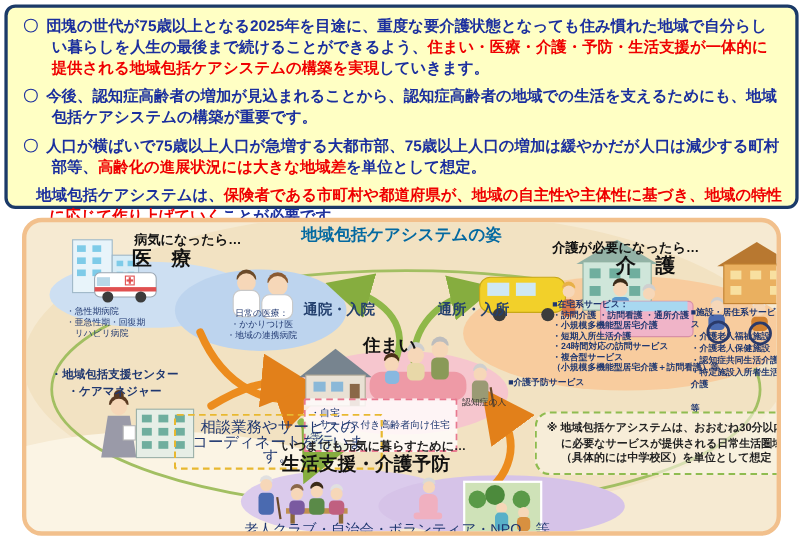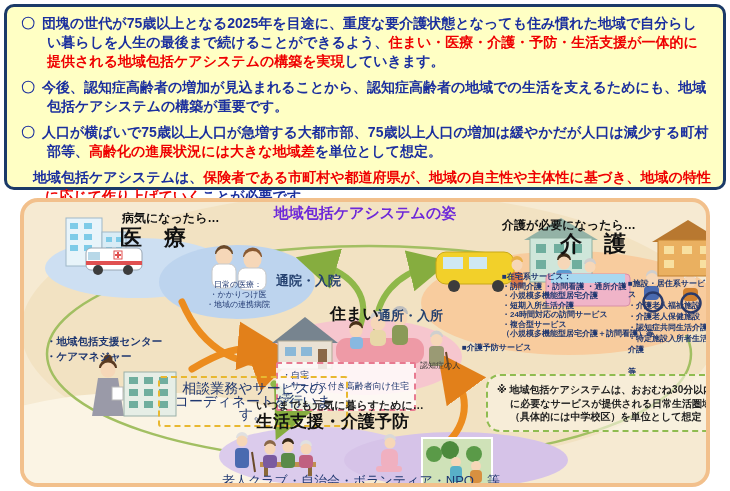--- a/index.html
+++ b/index.html
@@ -22,23 +22,23 @@
   .rd{color:#ef0000;}
   .bl{color:#1b2f9e;}
   
   .diagram{
     position:absolute;left:20px;top:198px;width:690px;height:289px;
     box-sizing:border-box;background:#f6ead2;
     border:4px solid #f2c08c;border-radius:18px;overflow:hidden;
   }
   .layer{position:absolute;left:0;top:0;width:682px;height:281px;}
   .dt{position:absolute;white-space:pre-line;color:#1f3770;}
-  .diag-title{left:0;top:2px;width:100%;text-align:center;font-size:15px;font-weight:bold;color:#6d28d9;}
+  .diag-title{left:0;top:2px;width:100%;text-align:center;font-size:15px;font-weight:bold;color:#0369a1;}
   .trigger{font-size:12px;font-weight:bold;color:#111;}
-  .big-head{font-size:22px;font-weight:bold;color:#111;}
+  .big-head{font-size:18px;font-weight:bold;color:#111;}
   .tiny{font-size:8px;line-height:10px;}
   .flow-label{font-size:13px;font-weight:bold;color:#24406e;}
   .housing-box{
     left:252px;top:160px;width:140px;box-sizing:border-box;
     border:2px dashed #e87a90;background:rgba(255,252,252,.85);
     padding:6px 4px;font-size:9px;line-height:11px;border-radius:2px;
   }
   .consult-box{
     left:134px;top:174px;width:190px;box-sizing:border-box;
     border:2px dashed #e8b830;padding:4px 2px;text-align:center;
@@ -269,26 +269,29 @@
         <rect x="426" y="264" width="12" height="16" rx="4" fill="#58b0c8"></rect>
       <circle cx="452" cy="264" r="5" fill="#f6d7b8"></circle>
         <rect x="446" y="268" width="12" height="13" rx="4" fill="#d89040"></rect>
     </g>
   </svg>
 
   <div class="dt diag-title">地域包括ケアシステムの姿</div>
 
   <div class="dt trigger" style="left:66px;top:8px;margin-left:32px;">病気になったら…</div>
   <div class="dt big-head" style="left:96px;top:21px;">医　療</div>
+  <div class="dt tiny" style="left:36px;top:76px;">・急性期病院
+・亜急性期・回復期
+　リハビリ病院</div>
   <div class="dt tiny" style="left:158px;top:78px;width:112px;text-align:center;">日常の医療：
 ・かかりつけ医
 ・地域の連携病院</div>
 
   <div class="dt flow-label" style="left:252px;top:70px;">通院・入院</div>
-  <div class="dt flow-label" style="left:354px;top:70px;margin-top:35px;">通所・入所</div>
+  <div class="dt flow-label" style="left:374px;top:70px;">通所・入所</div>
 
   <div class="dt big-head" style="left:306px;top:102px;font-size:16px;">住まい</div>
   <div class="dt" style="left:396px;top:158px;font-size:8px;color:#333;">認知症の人</div>
   <div class="dt housing-box">・自宅
 ・サービス付き高齢者向け住宅等</div>
 
   <div class="dt trigger" style="left:478px;top:15px;">介護が必要になったら…</div>
   <div class="dt big-head" style="left:536px;top:27px;">介　護</div>
   <div class="dt svc" style="left:432px;top:70px;margin-left:46px;">■在宅系サービス：
 ・訪問介護 ・訪問看護 ・通所介護
@@ -298,21 +301,21 @@
 ・複合型サービス
 （小規模多機能型居宅介護＋訪問看護）等</div>
   <div class="dt svc" style="left:438px;top:141px;">■介護予防サービス</div>
   <div class="dt svc" style="left:604px;top:76px;line-height:11px;">■施設・居住系サービス
 ・介護老人福祉施設
 ・介護老人保健施設
 ・認知症共同生活介護
 ・特定施設入所者生活介護
 　　　　　　　　　　等</div>
 
-  <div class="dt" style="left:22px;top:132px;font-size:10.5px;font-weight:bold;line-height:15px;">・地域包括支援センター
+  <div class="dt" style="left:22px;top:132px;font-size:10.5px;font-weight:bold;line-height:15px;text-align:center;">・地域包括支援センター
 ・ケアマネジャー</div>
   <div class="dt consult-box">相談業務やサービスの
 コーディネートを行います。</div>
 
   <div class="dt" style="left:232px;top:196px;font-size:11px;font-weight:bold;color:#222;">いつまでも元気に暮らすために…</div>
   <div class="dt big-head" style="left:232px;top:208px;font-size:17px;">生活支援・介護予防</div>
   <div class="dt caption" style="left:198px;top:270px;">老人クラブ・自治会・ボランティア・NPO　等</div>
 
   <div class="dt note-box">※ 地域包括ケアシステムは、おおむね30分以内に必要なサービスが提供される日常生活圏域（具体的には中学校区）を単位として想定</div>
 </div>

